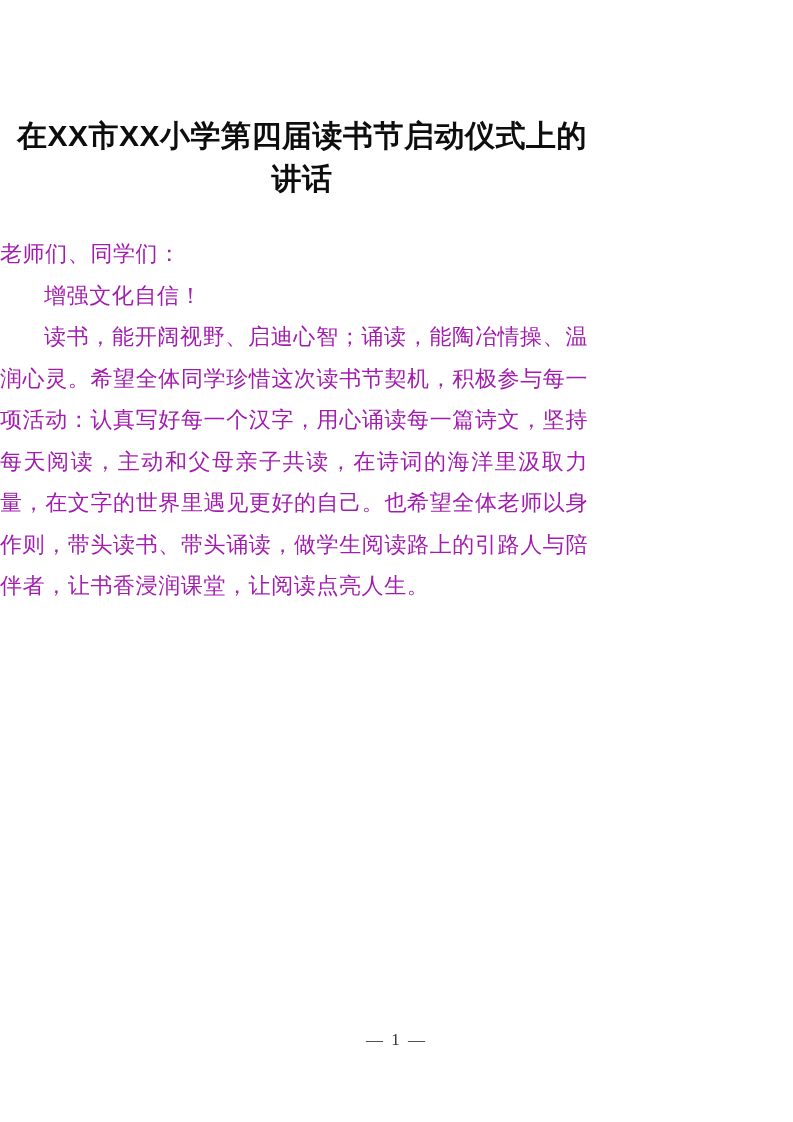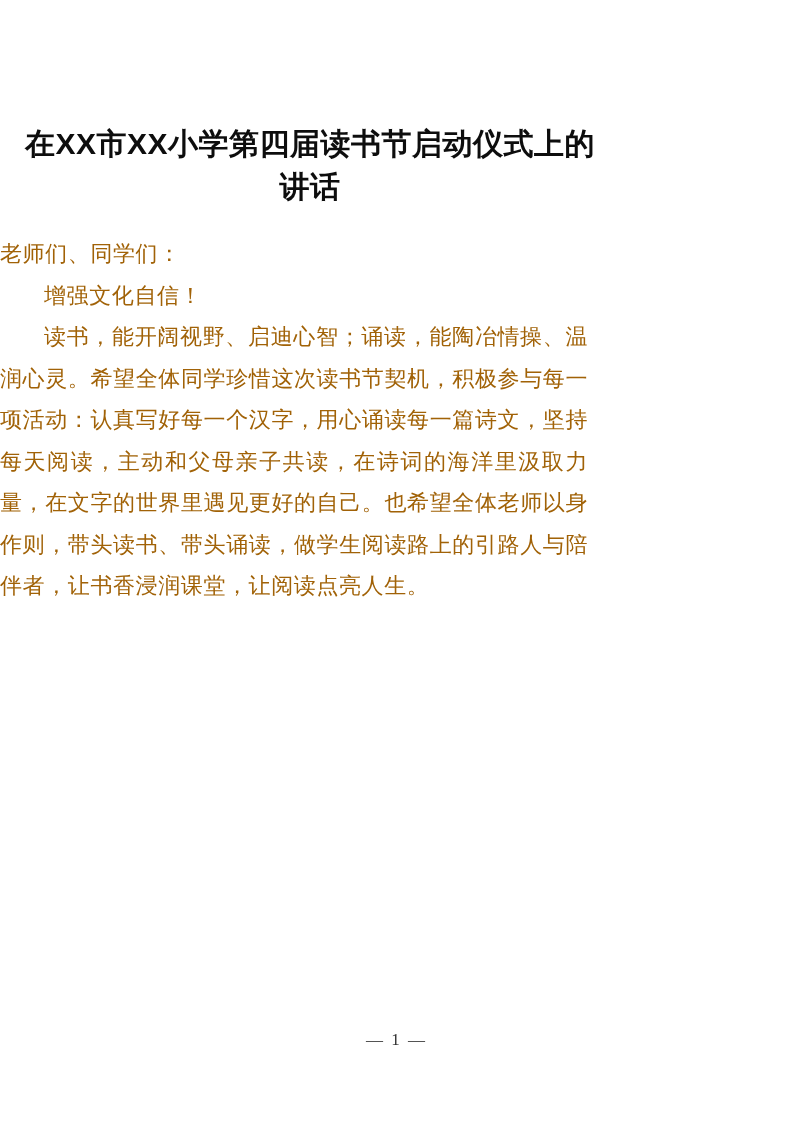--- a/index.html
+++ b/index.html
@@ -13,21 +13,21 @@
     width: 793px;
     height: 1122px;
     background: #ffffff;
     margin: 0 auto;
     overflow: hidden;
     box-sizing: border-box;
   }
 
   
   .doc-title {
-    margin: 16px;
+    margin: 8px;
     padding: 0;
     position: absolute;
     top: 106px;
     left: 0;
     width: 588px;
     font-family: "Liberation Sans", "DejaVu Sans", sans-serif;
     font-weight: bold;
     font-size: 30px;
     line-height: 43px;
     color: #0d0d0d;
@@ -42,21 +42,21 @@
     left: 0;
     width: 588px;
   }
 
   p.para {
     margin: 0;
     padding: 0;
     font-family: "Liberation Serif", "DejaVu Serif", serif;
     font-size: 22px;
     line-height: 41.5px;
-    color: #a16207;
+    color: #a21caf;
     text-align: justify;
     text-justify: inter-character;
     text-align-last: left;
     letter-spacing: 0.6px;
     word-break: break-all;
   }
 
   p.para.no-indent {
     text-indent: 0;
   }

